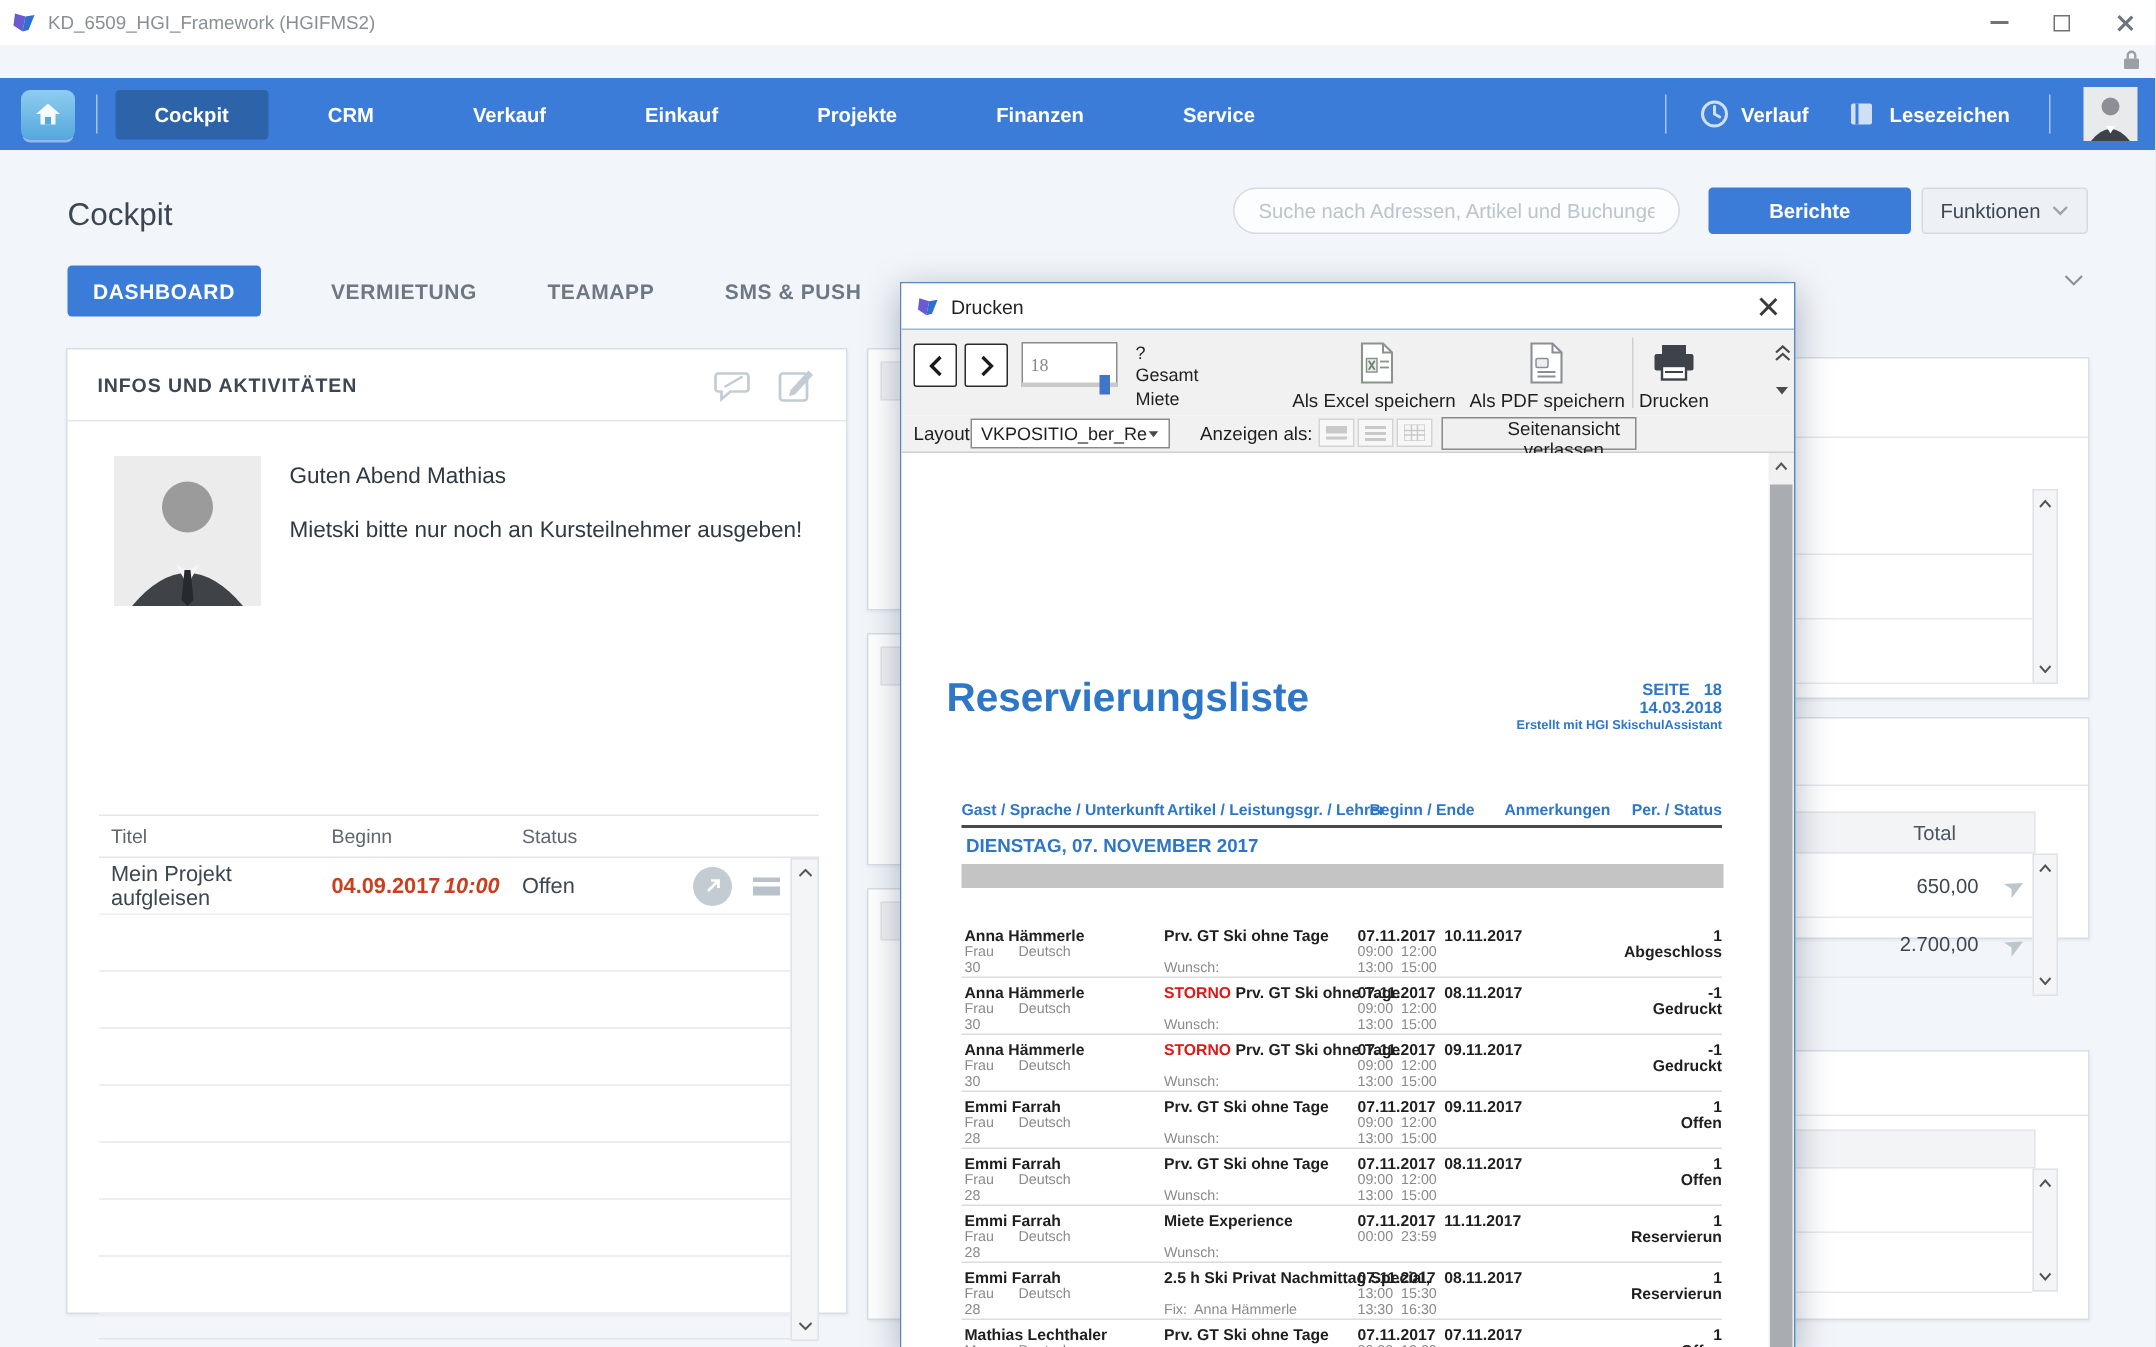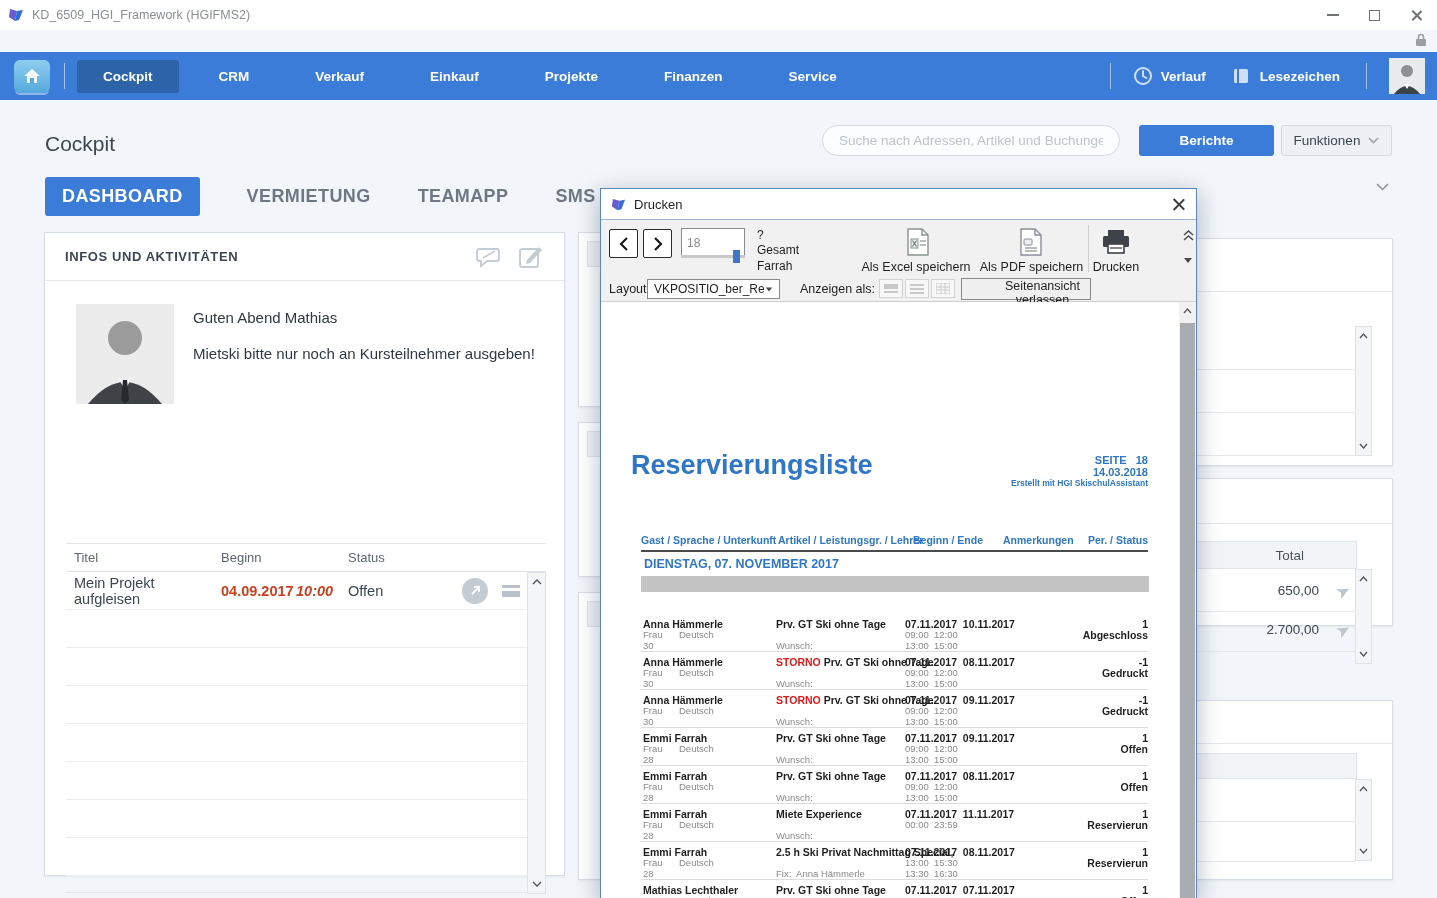--- a/index.html
+++ b/index.html
@@ -32,21 +32,21 @@
   .nav-avatar { width:36px; height:36px; margin-right:12px; background:#cfd6dc; overflow:hidden; position:relative; }
 
   
   .page-title { position:absolute; left:45px; top:132px; font-size:21px; color:#3c4752; }
   .searchbox { position:absolute; left:822px; top:125px; width:298px; height:31px; border:1px solid #d4dae1; border-radius:16px; background:#fcfdfe; font-size:13.5px; color:#565f68; padding:0 16px; font-family:"Liberation Sans",sans-serif; }
   .searchbox::placeholder { color:#bcc4cc; }
   .btn-primary { position:absolute; left:1139px; top:125px; width:135px; height:31px; background:#3b7cd9; color:#fff; border:none; border-radius:3px; font-size:13.5px; font-weight:bold; font-family:"Liberation Sans",sans-serif; cursor:pointer; }
   .btn-light { position:absolute; left:1281px; top:125px; width:111px; height:31px; background:#edf0f5; color:#3c4752; border:1px solid #d4dae1; border-radius:3px; font-size:13.5px; font-family:"Liberation Sans",sans-serif; cursor:pointer; display:flex; align-items:center; justify-content:center; gap:8px; }
 
   .tabs { position:absolute; left:45px; top:177px; display:flex; align-items:center; gap:47px; }
-  .tab { font-size:18px; font-weight:bold; color:#6e7884; letter-spacing:.4px; cursor:pointer; }
+  .tab { font-size:14px; font-weight:bold; color:#6e7884; letter-spacing:.4px; cursor:pointer; }
   .tab.active { background:#3b7cd9; color:#fff; padding:9px 17px; border-radius:3px; }
   .tabs-collapse { position:absolute; left:1376px; top:183px; cursor:pointer; }
 
   
   .card { position:absolute; background:#fff; border:1px solid #d8dee6; box-shadow:0 1px 2px rgba(60,70,90,.08); }
   .card-head { height:48px; border-bottom:1px solid #e4e8ed; display:flex; align-items:center; padding:0 20px; }
   .card-head .ctitle { font-size:13px; font-weight:bold; letter-spacing:.6px; color:#3c4752; }
   .card-head-icons { margin-left:auto; display:flex; gap:16px; }
 
   .big-avatar { position:absolute; left:31px; top:71px; width:98px; height:100px; background:linear-gradient(180deg,#f2f2f2,#dcdcdc); overflow:hidden; }
@@ -75,21 +75,21 @@
 
   
   .dialog { position:absolute; left:600px; top:188px; width:597px; height:712px; background:#fff; border:1px solid #5b87b8; box-shadow:0 6px 22px rgba(30,50,80,.35); z-index:50; }
   .dlg-title { height:30px; display:flex; align-items:center; padding:0 10px; background:#fff; }
   .dlg-title .dtitle { font-size:13px; color:#1f1f1f; margin-left:8px; }
   .dlg-close { margin-left:auto; width:15px; height:15px; position:relative; cursor:pointer; }
   .dlg-close:before,.dlg-close:after { content:""; position:absolute; left:7px; top:0; width:1.5px; height:15px; background:#3a3a3a; }
   .dlg-close:before{transform:rotate(45deg);} .dlg-close:after{transform:rotate(-45deg);}
   .dlg-toolbar { position:absolute; left:0; top:30px; width:100%; height:58px; background:#f1f1f1; border-top:1px solid #9db8d2; }
   .nav-btn { position:absolute; width:29px; height:29px; background:#fff; border:1px solid #2b2b2b; border-radius:2px; display:flex; align-items:center; justify-content:center; cursor:pointer; }
-  .page-input { position:absolute; left:80px; top:8px; width:64px; height:20px; border:1px solid #8a8a8a; background:#fff; font-size:12px; color:#8a8a8a; padding:14px 5px; font-family:Liberation Sans, sans-serif; }
+  .page-input { position:absolute; left:80px; top:8px; width:64px; height:20px; border:1px solid #8a8a8a; background:#fff; font-size:12px; color:#8a8a8a; padding:14px 5px; font-family:Liberation Serif, serif; }
   .page-slider { position:absolute; left:80px; top:35px; width:64px; height:3px; background:#c9c9c9; }
   .page-thumb { position:absolute; left:52px; top:-5px; width:7px; height:13px; background:#3f76c8; cursor:pointer; }
   .tb-txt { position:absolute; font-size:12px; color:#1f1f1f; }
   .tb-btn { position:absolute; text-align:center; font-size:12.5px; color:#1f1f1f; cursor:pointer; }
   .tb-sep { position:absolute; width:1px; background:#cfcfcf; top:5px; bottom:5px; }
   .dlg-layoutrow { position:absolute; left:0; top:88px; width:100%; height:25px; background:#f1f1f1; border-bottom:1px solid #cfcfcf; font-size:12.5px; color:#1f1f1f; }
   .layout-select { position:absolute; left:46px; top:2px; width:133px; height:20px; background:#fff; border:1px solid #8a8a8a; font-size:12px; display:flex; align-items:center; padding:0 6px; cursor:pointer; }
   .view-ico { width:24px; height:19px; border:1px solid #d3d3d3; background:#f7f7f7; display:inline-flex; align-items:center; justify-content:center; }
   .exit-btn { position:absolute; left:360px; top:1px; width:130px; height:22px; background:#f0f0f0; border:1px solid #8a8a8a; font-size:12.5px; font-family:"Liberation Sans",sans-serif; cursor:pointer; color:#1f1f1f;padding-left:33px; }
   .caret-down { width:0; height:0; border-left:4px solid transparent; border-right:4px solid transparent; border-top:5px solid #4a4a4a; }
@@ -358,21 +358,21 @@
         <svg width="10" height="14" viewBox="0 0 10 14">
             <polyline points="2,1 8,7 2,13" fill="none" stroke="#1a1a1a" stroke-width="2.2"></polyline>
           </svg>
       </span>
       <input class="page-input" value="18" style="">
       <div class="page-slider">
           <span class="page-thumb"></span>
         </div>
       <span class="tb-txt" style="left:156px; top:8px;">?</span>
       <span class="tb-txt" style="left:156px; top:23px;">Gesamt</span>
-      <span class="tb-txt" style="left:156px; top:39px;">Farrah</span>
+      <span class="tb-txt" style="left:156px; top:39px;">Miete</span>
 
       <svg style="position:absolute; left:305px; top:8px;" width="24" height="28" viewBox="0 0 24 28">
         <path d="M2 1 h14 l6 6 v20 h-20 z" fill="#fff" stroke="#8a948c" stroke-width="1.4"></path>
         <path d="M16 1 v6 h6" fill="none" stroke="#8a948c" stroke-width="1.4"></path>
         <rect x="5" y="11" width="7" height="9" fill="#e8efe9" stroke="#8a948c" stroke-width="1"></rect>
         <path d="M6.5 12.5 l4 6 m0 -6 l-4 6" stroke="#6f7f72" stroke-width="1.2"></path>
         <line x1="14" y1="13" x2="20" y2="13" stroke="#8a948c" stroke-width="1.2"></line>
         <line x1="14" y1="17" x2="20" y2="17" stroke="#8a948c" stroke-width="1.2"></line>
       </svg>
       <span class="tb-btn" style="left:245px; top:40px; width:140px;">Als Excel speichern</span>

